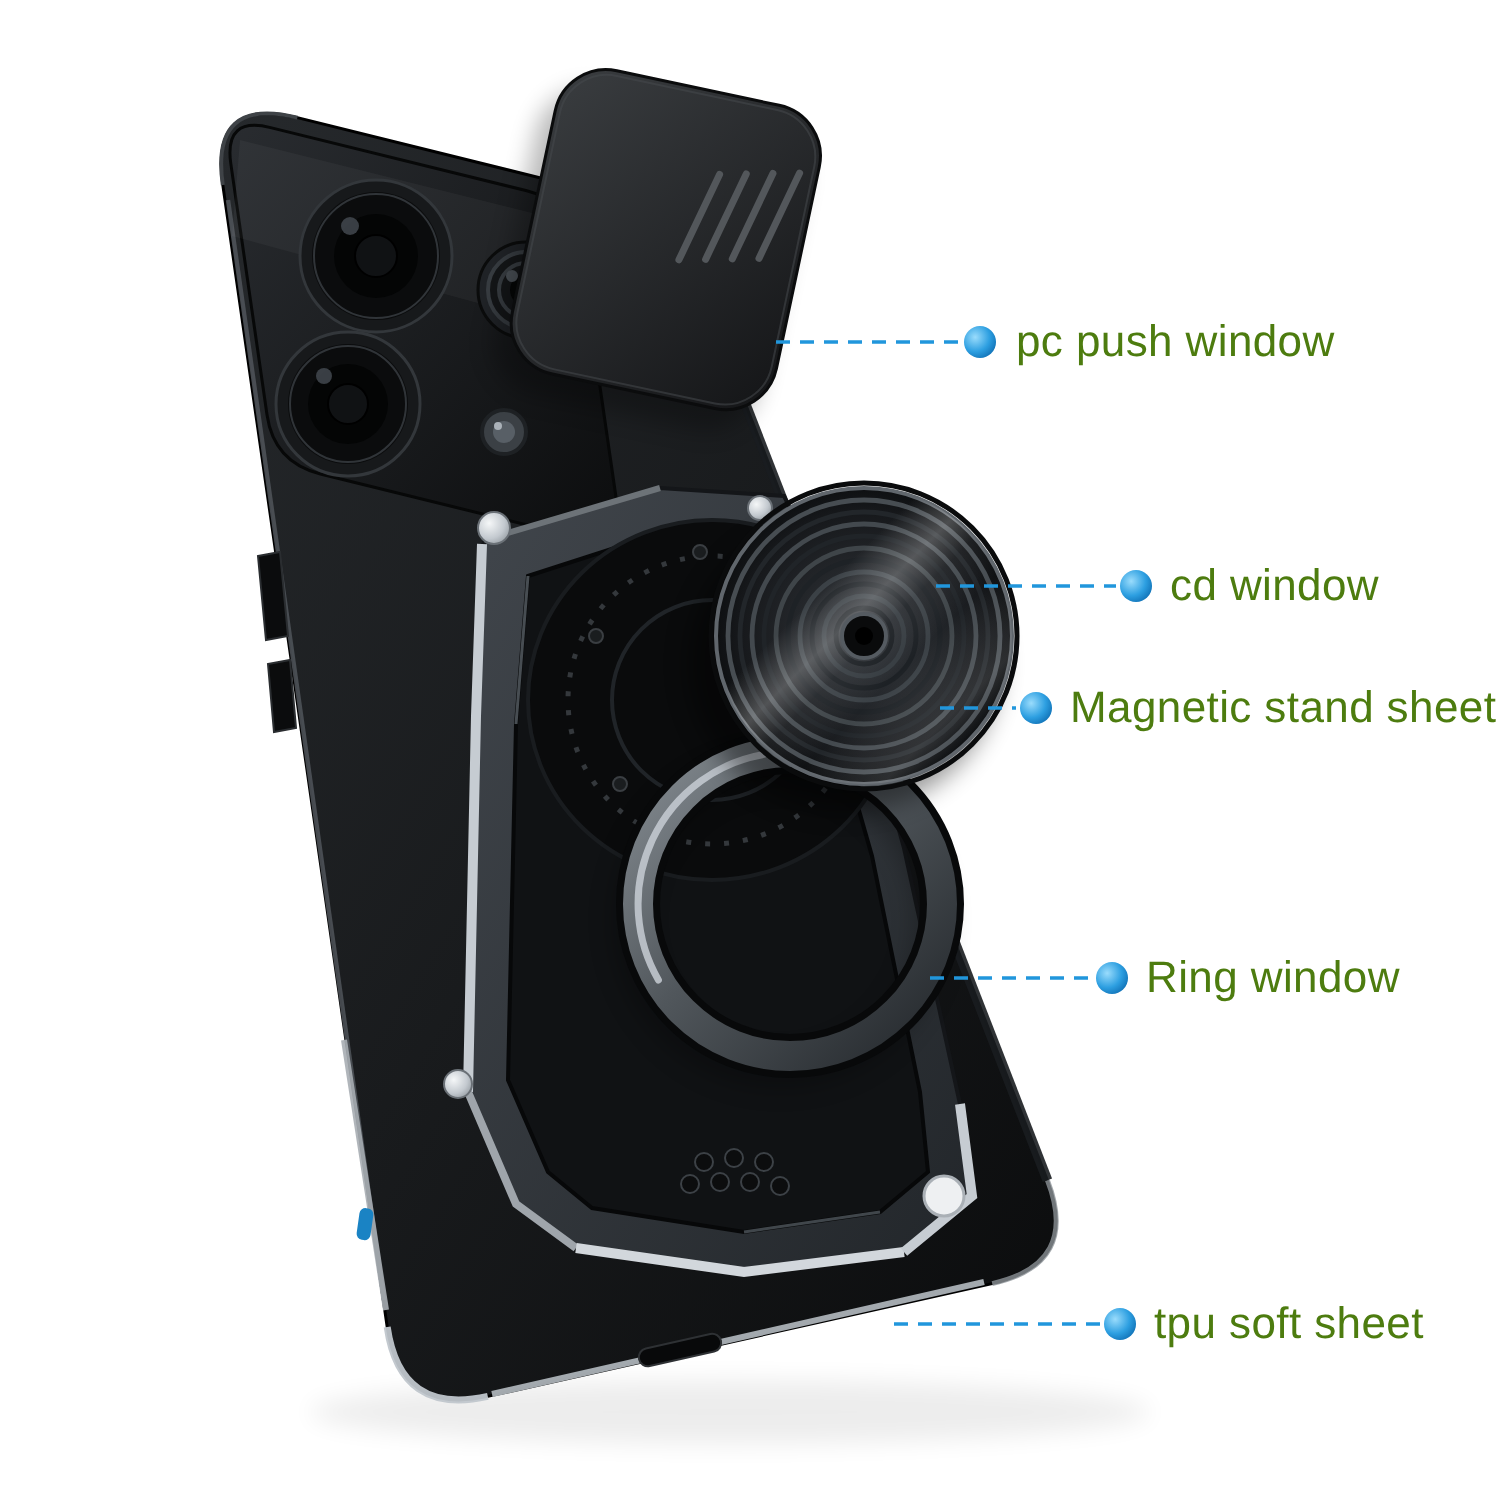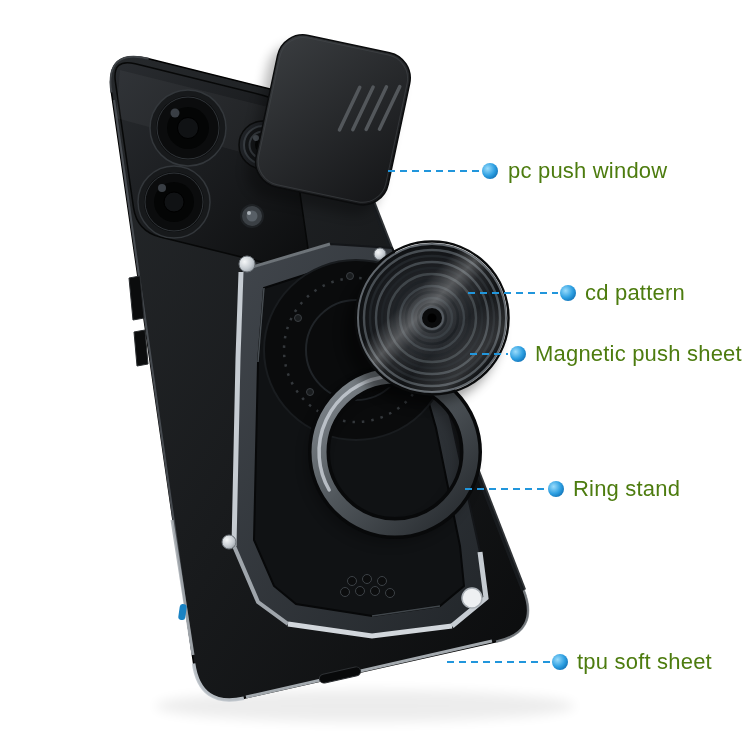--- a/index.html
+++ b/index.html
@@ -216,18 +216,18 @@
     <g fill="url(#dotGrad)">
       <circle cx="490" cy="171" r="8"></circle>
       <circle cx="568" cy="293" r="8"></circle>
       <circle cx="518" cy="354" r="8"></circle>
       <circle cx="556" cy="489" r="8"></circle>
       <circle cx="560" cy="662" r="8"></circle>
     </g>
   </svg>
 
   <div class="callout-label" style="left:508px;top:171px">pc push window</div>
-  <div class="callout-label" style="left:585px;top:293px">cd pattern</div>
-  <div class="callout-label" style="left:535px;top:354px">Magnetic push sheet</div>
-  <div class="callout-label" style="left:573px;top:489px">Ring stand</div>
+  <div class="callout-label" style="left:585px;top:293px">cd window</div>
+  <div class="callout-label" style="left:535px;top:354px">Magnetic stand sheet</div>
+  <div class="callout-label" style="left:573px;top:489px">Ring window</div>
   <div class="callout-label" style="left:577px;top:662px">tpu soft sheet</div>
 
 </div>
 
 </body></html>

